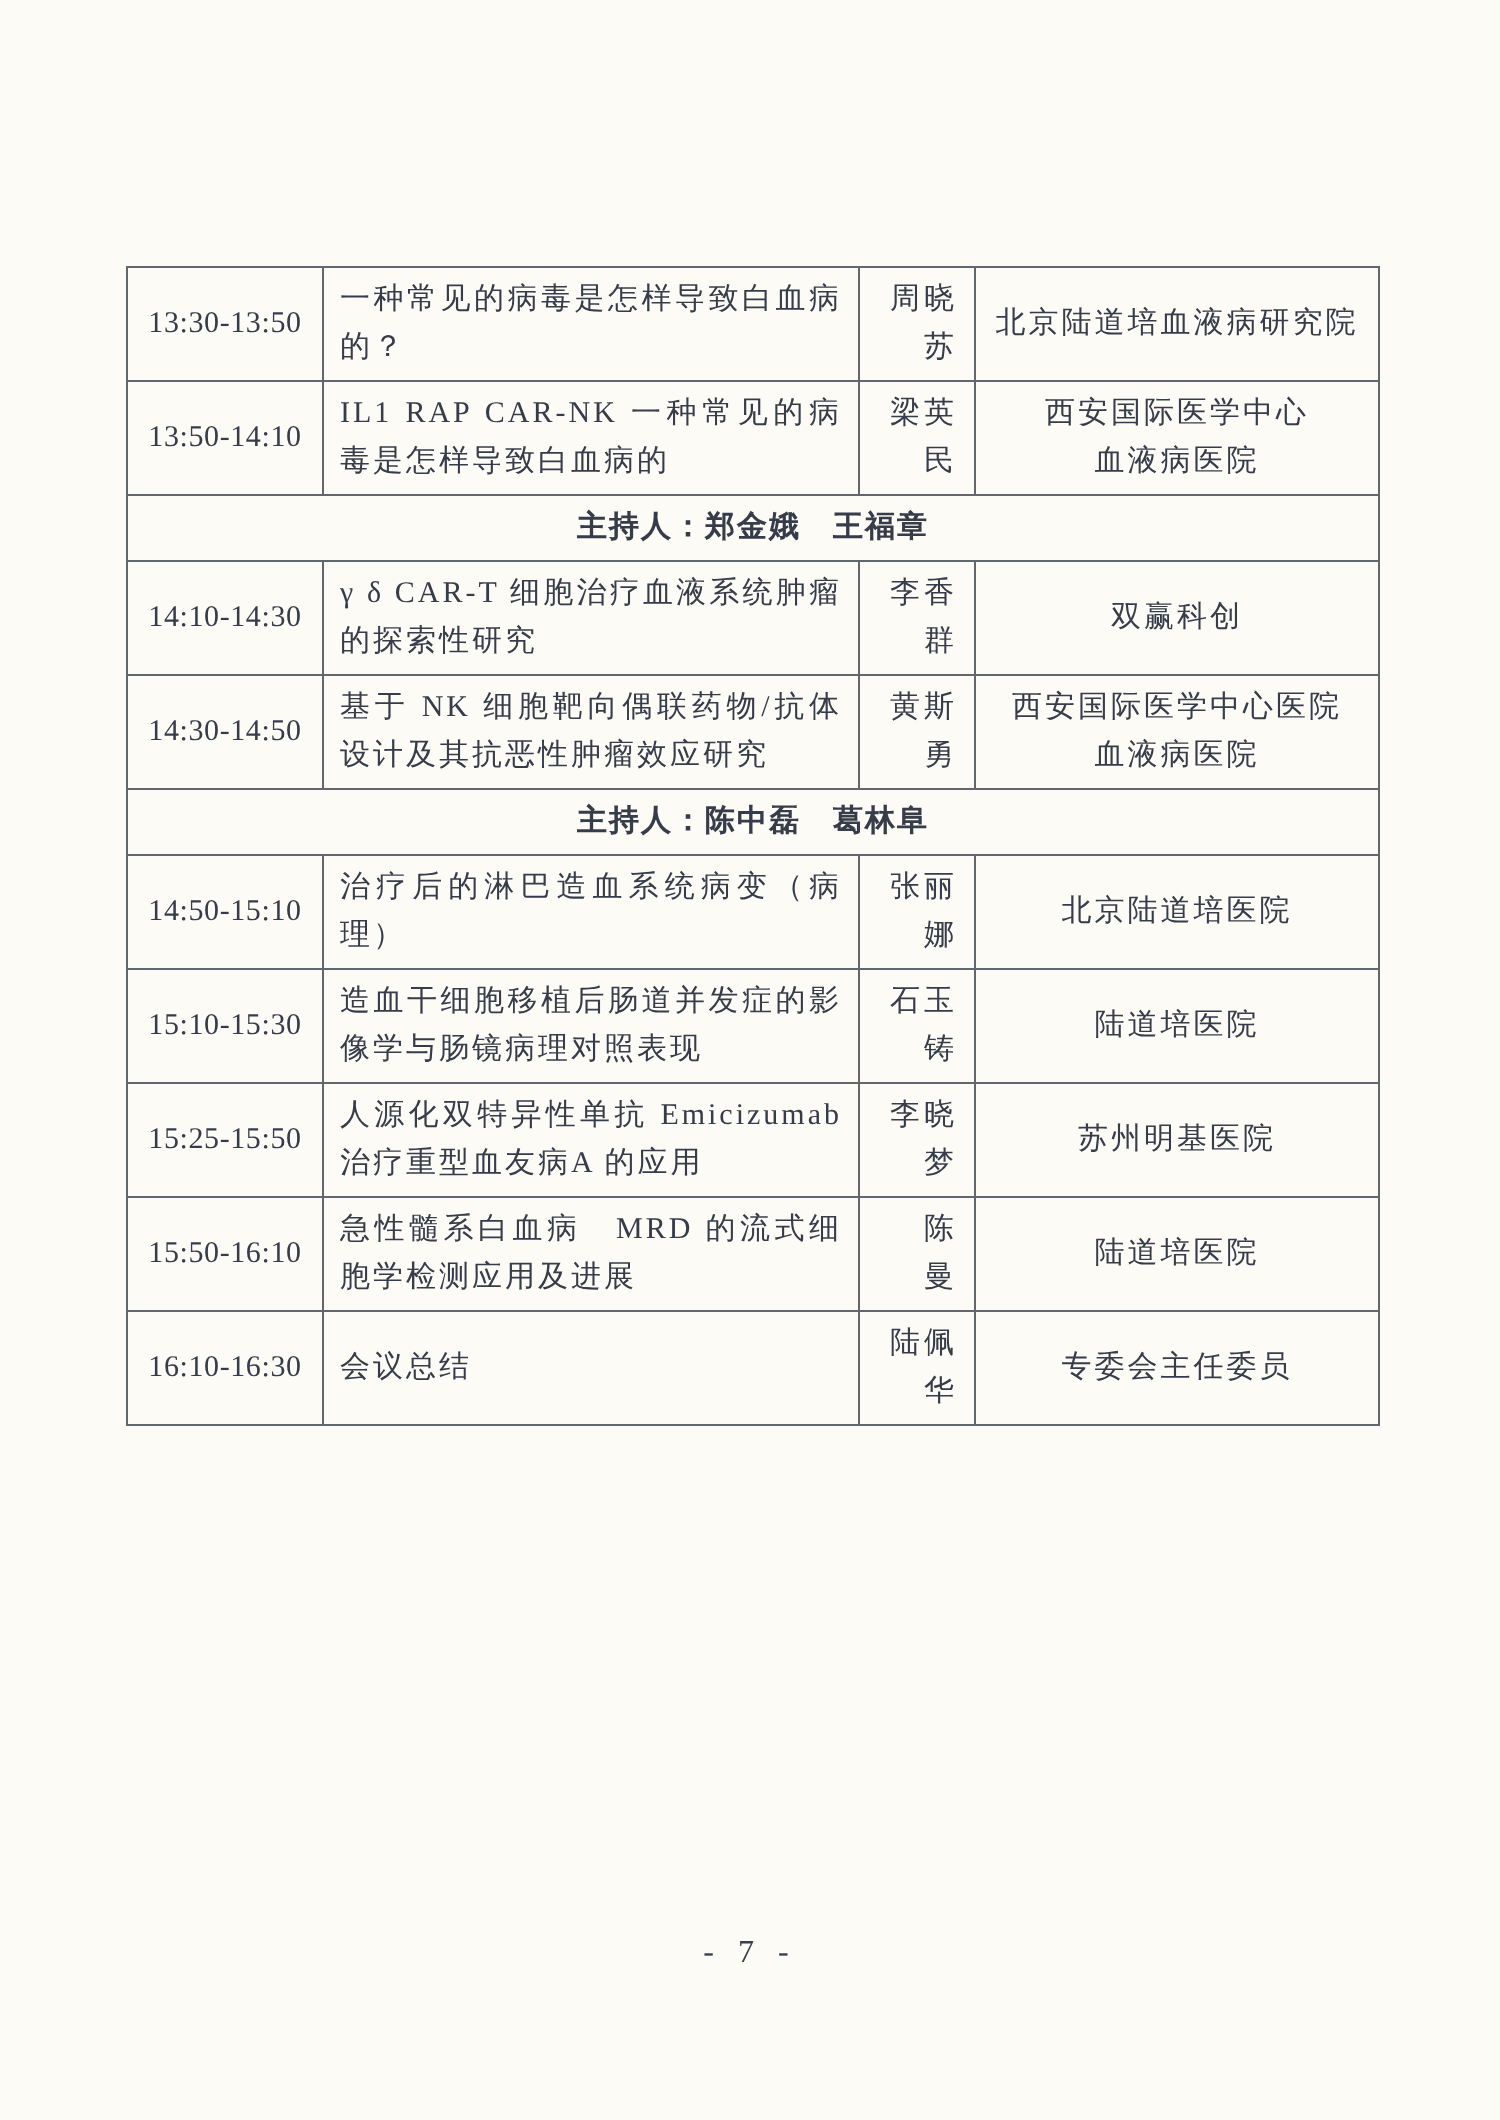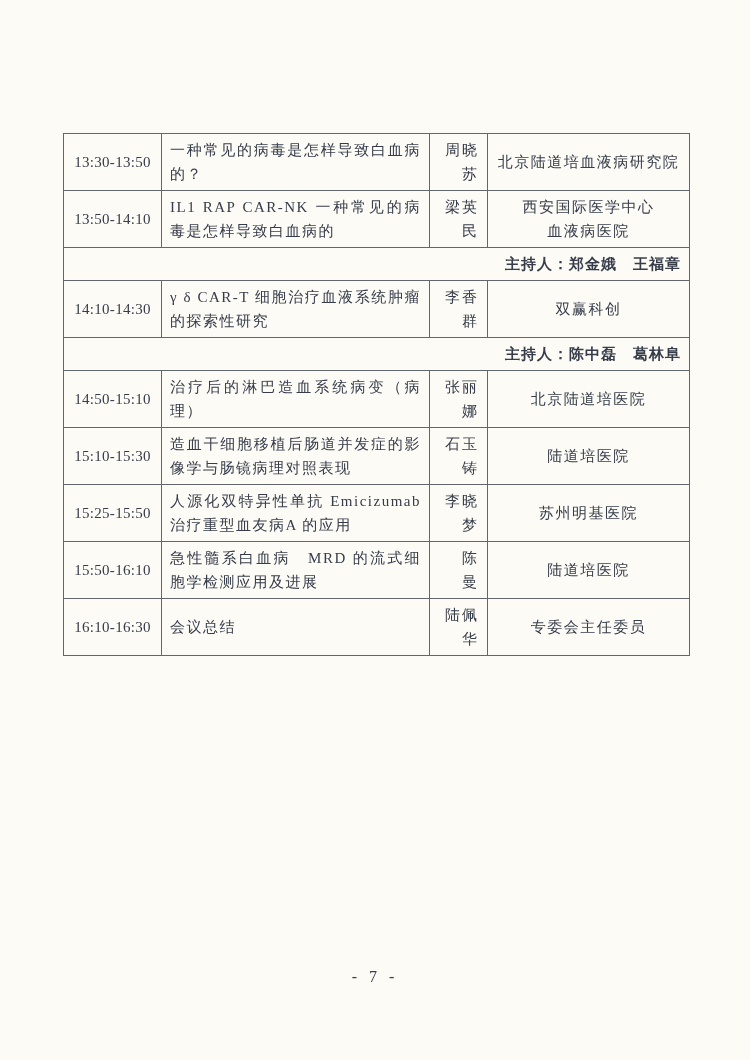--- a/index.html
+++ b/index.html
@@ -55,21 +55,21 @@
     padding-right: 2px;
   }
   td.org-cell {
     text-align: center;
     letter-spacing: 1.5px;
   }
   td.org-cell .org-line { text-align: center; }
   td.moderator-cell {
     font-weight: bold;
     letter-spacing: 1px;
-    text-align: right;
+    text-align: center;
   }
   .page-number {
     position: absolute;
     left: 0;
     top: 968px;
     width: 100%;
     text-align: center;
     font-size: 16px;
     letter-spacing: 4px;
     color: #3a404e;
@@ -109,20 +109,29 @@
           <td colspan="4" class="moderator-cell">主持人：郑金娥　王福章</td>
         </tr>
         <tr class="session-row">
           <td class="time-cell">14:10-14:30</td>
           <td class="title-cell">γ δ CAR-T 细胞治疗血液系统肿瘤的探索性研究</td>
           <td class="speaker-cell">李香群</td>
           <td class="org-cell">
             <div class="org-line">双赢科创</div>
           </td>
         </tr>
+        <tr class="session-row">
+          <td class="time-cell">14:30-14:50</td>
+          <td class="title-cell">基于 NK 细胞靶向偶联药物/抗体设计及其抗恶性肿瘤效应研究</td>
+          <td class="speaker-cell">黄斯勇</td>
+          <td class="org-cell">
+            <div class="org-line">西安国际医学中心医院</div>
+            <div class="org-line">血液病医院</div>
+          </td>
+        </tr>
         <tr class="moderator-row">
           <td colspan="4" class="moderator-cell">主持人：陈中磊　葛林阜</td>
         </tr>
         <tr class="session-row">
           <td class="time-cell">14:50-15:10</td>
           <td class="title-cell">治疗后的淋巴造血系统病变（病理）</td>
           <td class="speaker-cell">张丽娜</td>
           <td class="org-cell">
             <div class="org-line">北京陆道培医院</div>
           </td>

